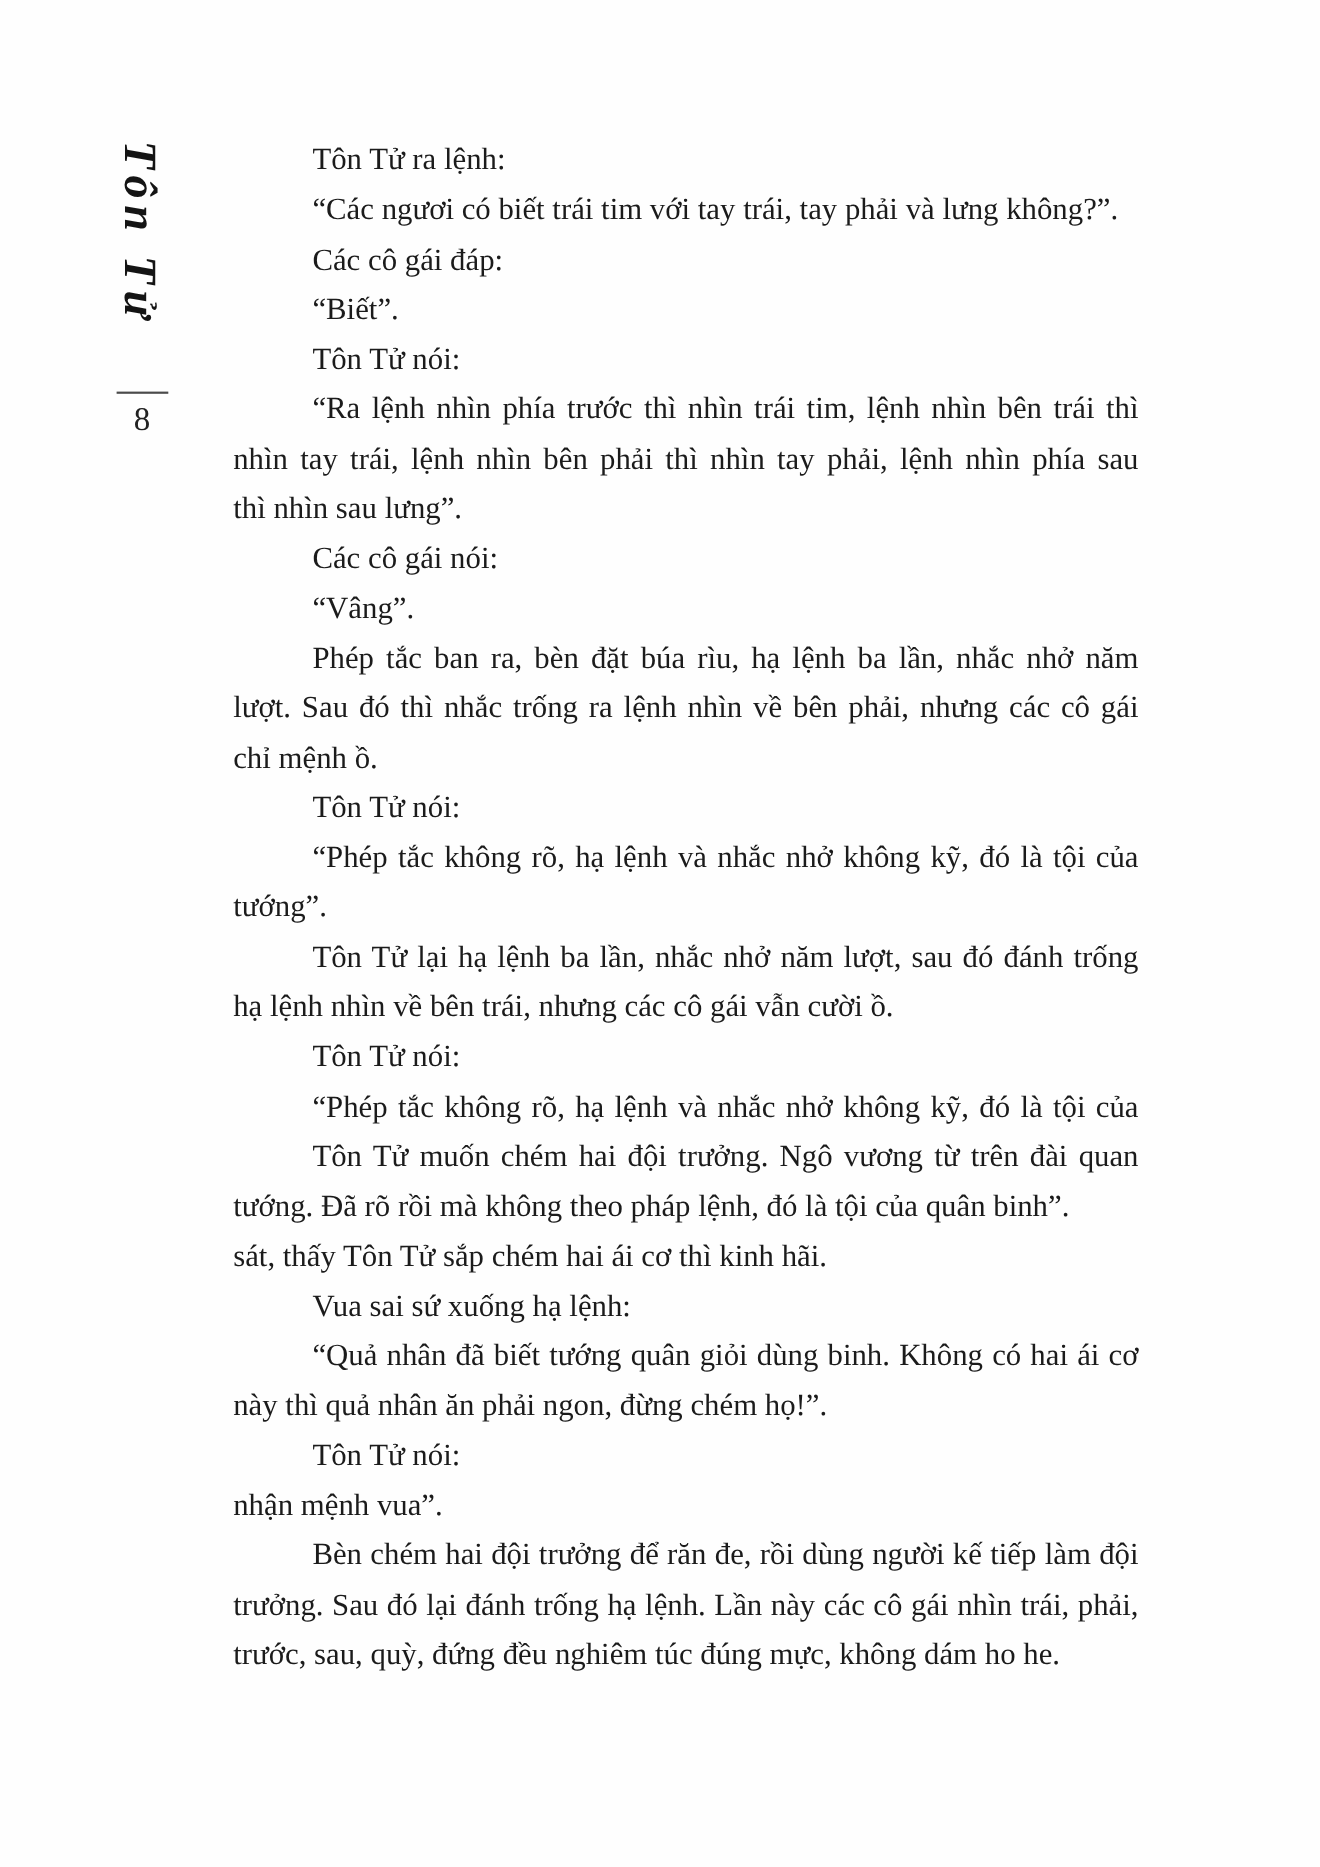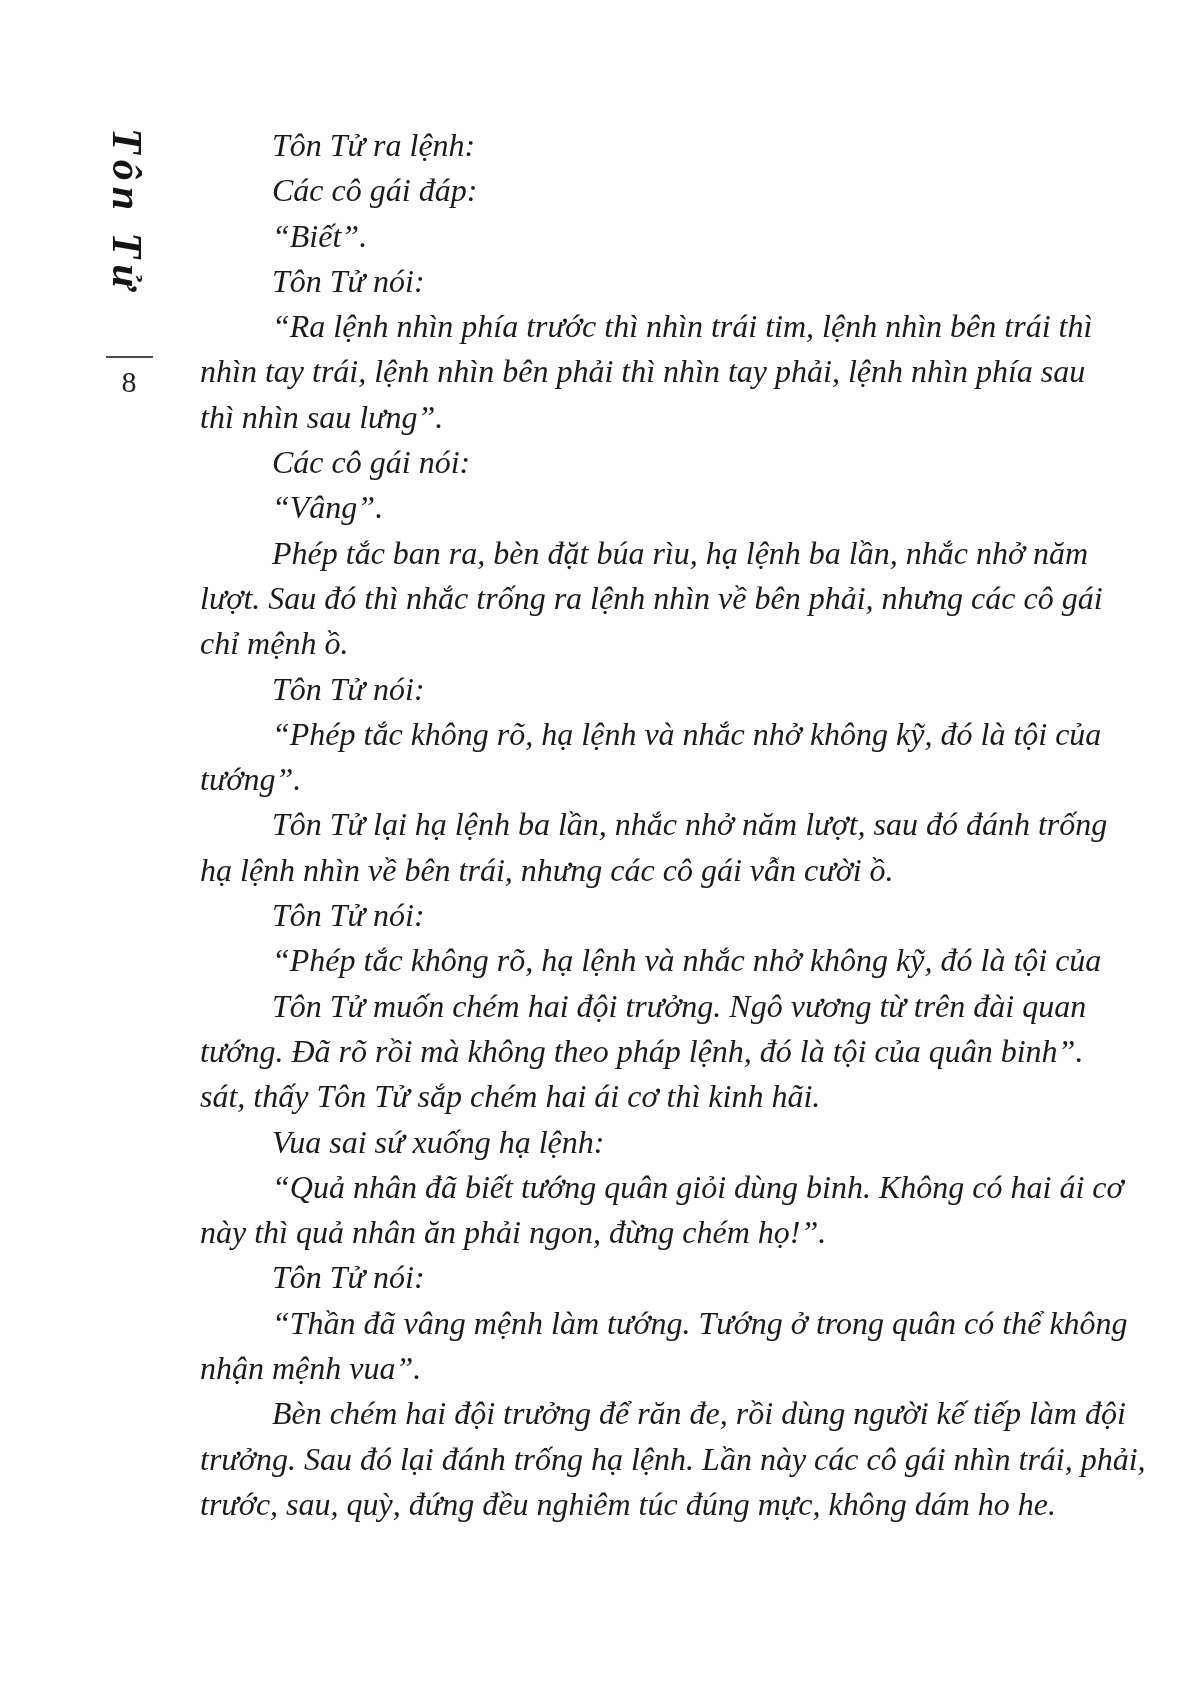--- a/index.html
+++ b/index.html
@@ -39,43 +39,43 @@
     left: 101px; top: 365px;
     width: 56px;
     text-align: center;
     font-size: 30px;
     line-height: 34px;
     color: #222222;
   }
   
   .body-text {
     position: absolute;
-    left: 200px; top: 123px;
+    left: 212px; top: 123px;
     width: 823px;
-    font-style: italic;
-    font-size: 32px;
+    font-size: 28px;
     line-height: 45.3px;
   }
   .body-text .line {
     text-align: justify;
     text-align-last: justify;
     white-space: nowrap;
   }
   .body-text .line.first { text-indent: 72px; }
   .body-text .line.last  { text-align-last: left; }
 </style>
 </head>
 <body>
 
 <div class="page">
   <div class="margin-title">Tôn Tử</div>
   <div class="margin-rule"></div>
   <div class="page-number">8</div>
   <div class="body-text">
       <div class="line first last">Tôn Tử ra lệnh:</div>
+      <div class="line first last">“Các ngươi có biết trái tim với tay trái, tay phải và lưng không?”.</div>
       <div class="line first last">Các cô gái đáp:</div>
       <div class="line first last">“Biết”.</div>
       <div class="line first last">Tôn Tử nói:</div>
       <div class="line first">“Ra lệnh nhìn phía trước thì nhìn trái tim, lệnh nhìn bên trái thì</div>
       <div class="line">nhìn tay trái, lệnh nhìn bên phải thì nhìn tay phải, lệnh nhìn phía sau</div>
       <div class="line last">thì nhìn sau lưng”.</div>
       <div class="line first last">Các cô gái nói:</div>
       <div class="line first last">“Vâng”.</div>
       <div class="line first">Phép tắc ban ra, bèn đặt búa rìu, hạ lệnh ba lần, nhắc nhở năm</div>
       <div class="line">lượt. Sau đó thì nhắc trống ra lệnh nhìn về bên phải, nhưng các cô gái</div>
@@ -87,19 +87,18 @@
       <div class="line last">hạ lệnh nhìn về bên trái, nhưng các cô gái vẫn cười ồ.</div>
       <div class="line first last">Tôn Tử nói:</div>
       <div class="line first">“Phép tắc không rõ, hạ lệnh và nhắc nhở không kỹ, đó là tội của</div>
       <div class="line first">Tôn Tử muốn chém hai đội trưởng. Ngô vương từ trên đài quan</div>
       <div class="line last">tướng. Đã rõ rồi mà không theo pháp lệnh, đó là tội của quân binh”.</div>
       <div class="line last">sát, thấy Tôn Tử sắp chém hai ái cơ thì kinh hãi.</div>
       <div class="line first last">Vua sai sứ xuống hạ lệnh:</div>
       <div class="line first">“Quả nhân đã biết tướng quân giỏi dùng binh. Không có hai ái cơ</div>
       <div class="line last">này thì quả nhân ăn phải ngon, đừng chém họ!”.</div>
       <div class="line first last">Tôn Tử nói:</div>
-      <div class="line first">“Thần đã vâng mệnh làm tướng. Tướng ở trong quân có thể không</div>
       <div class="line last">nhận mệnh vua”.</div>
       <div class="line first">Bèn chém hai đội trưởng để răn đe, rồi dùng người kế tiếp làm đội</div>
       <div class="line">trưởng. Sau đó lại đánh trống hạ lệnh. Lần này các cô gái nhìn trái, phải,</div>
       <div class="line last">trước, sau, quỳ, đứng đều nghiêm túc đúng mực, không dám ho he.</div>
     </div>
 </div>
 
 </body></html>

